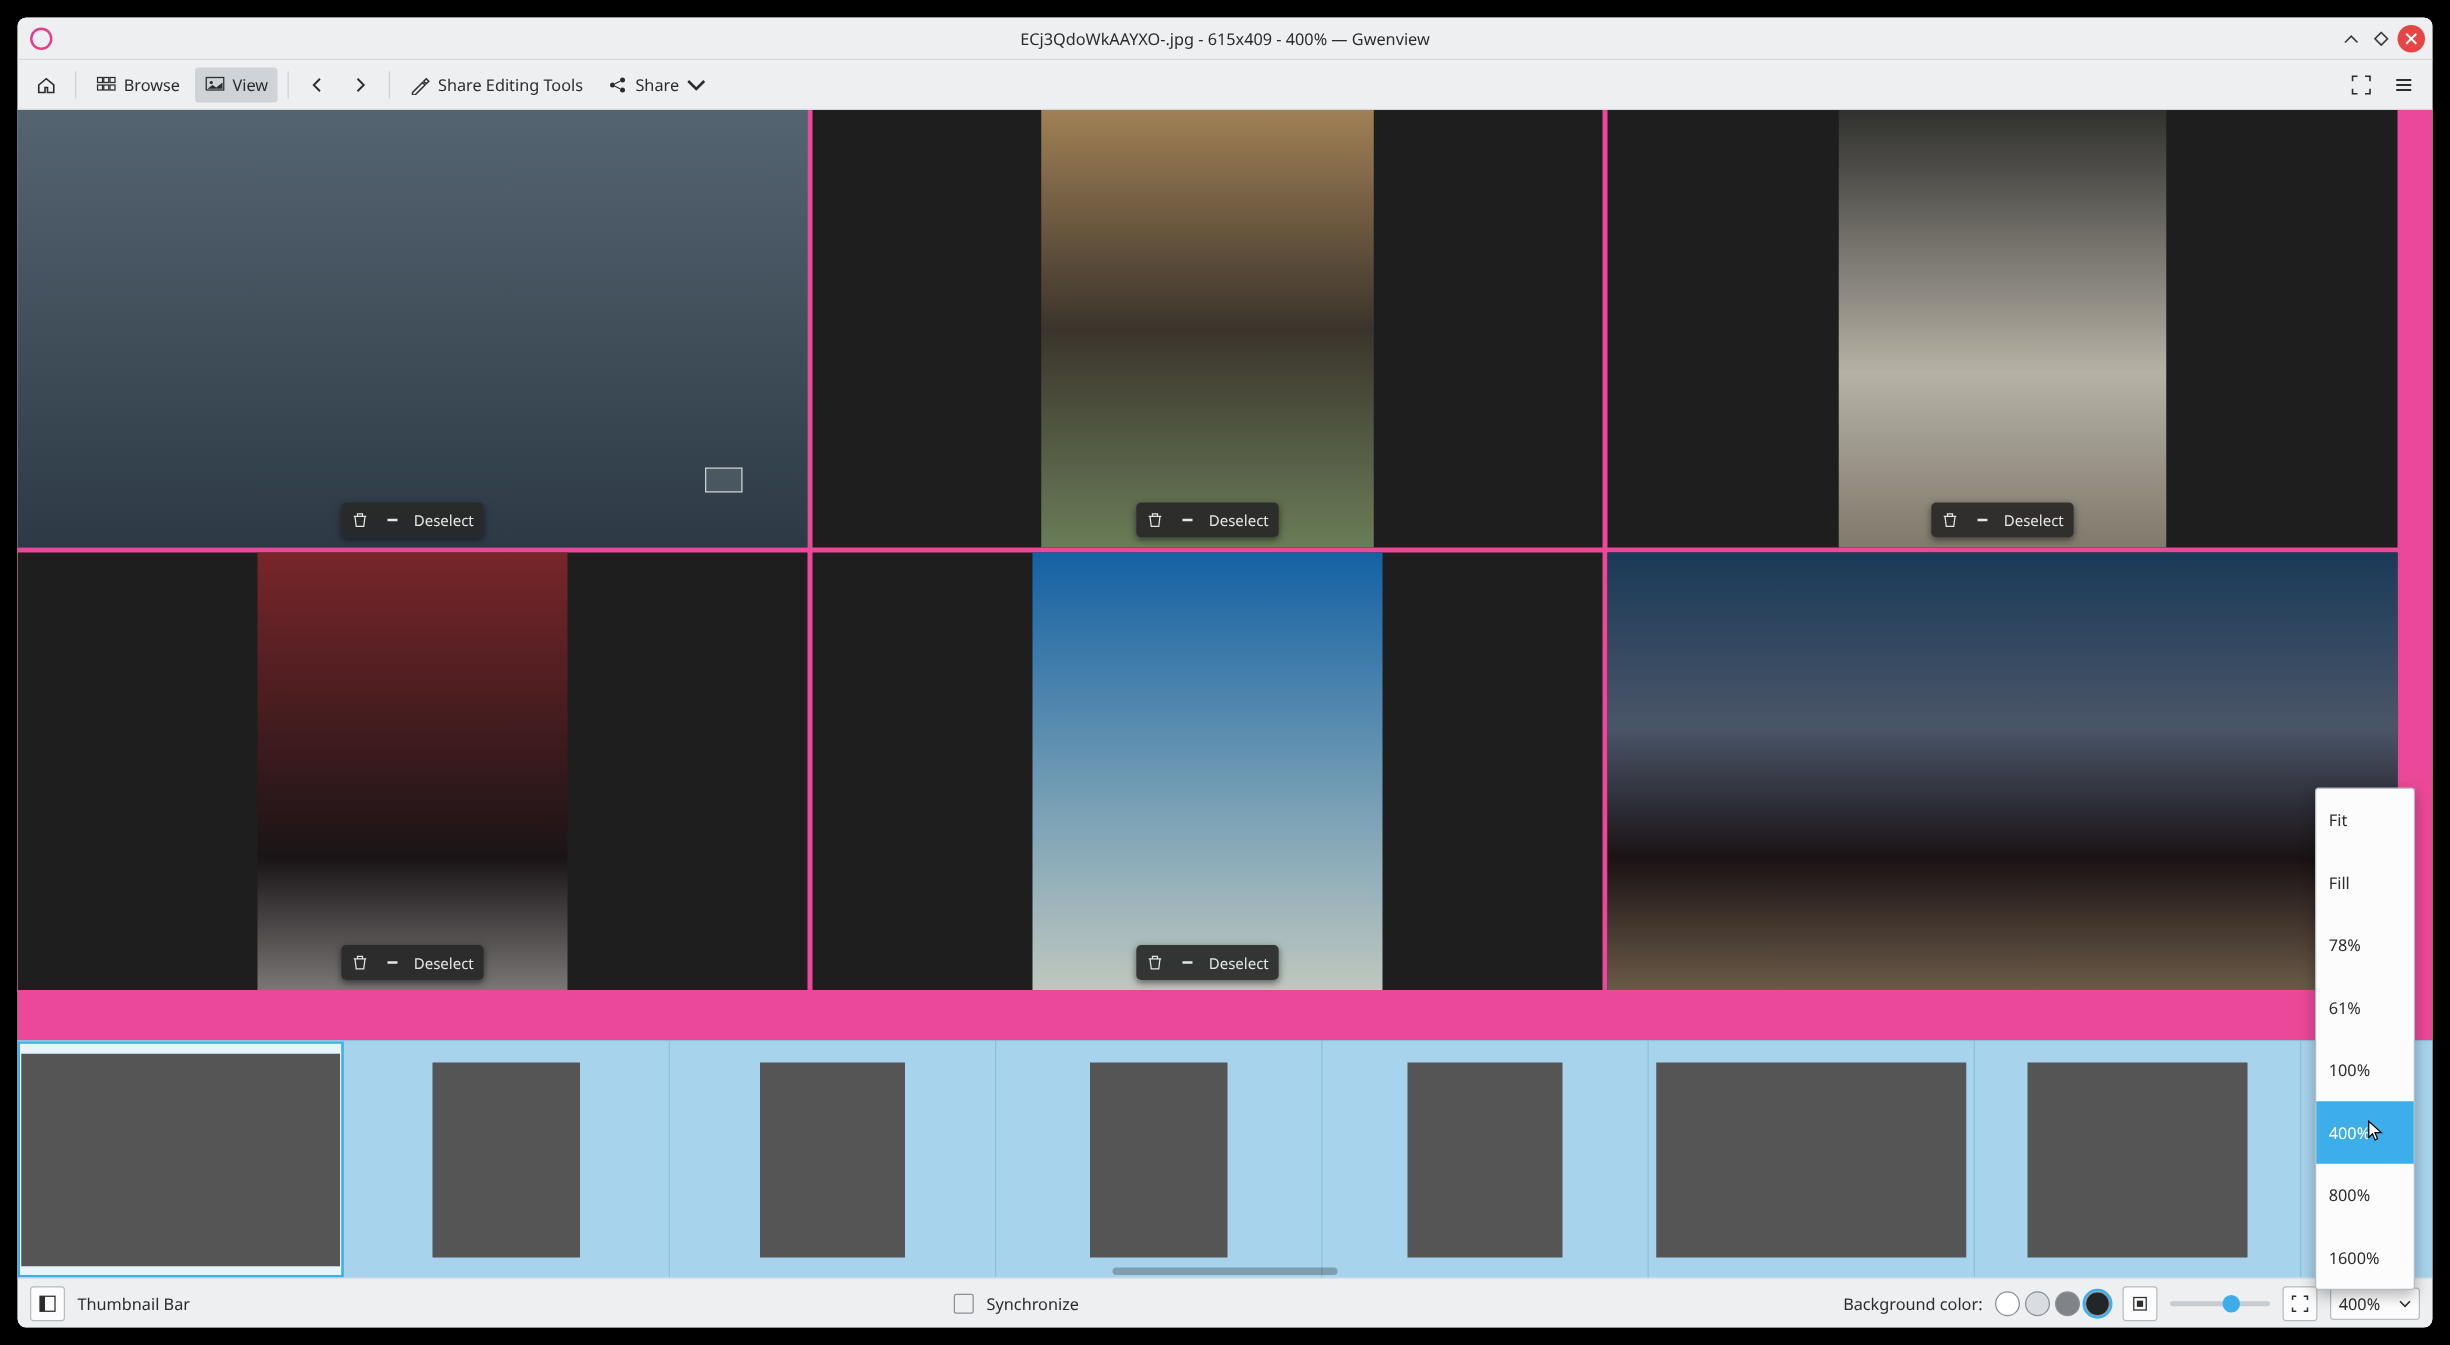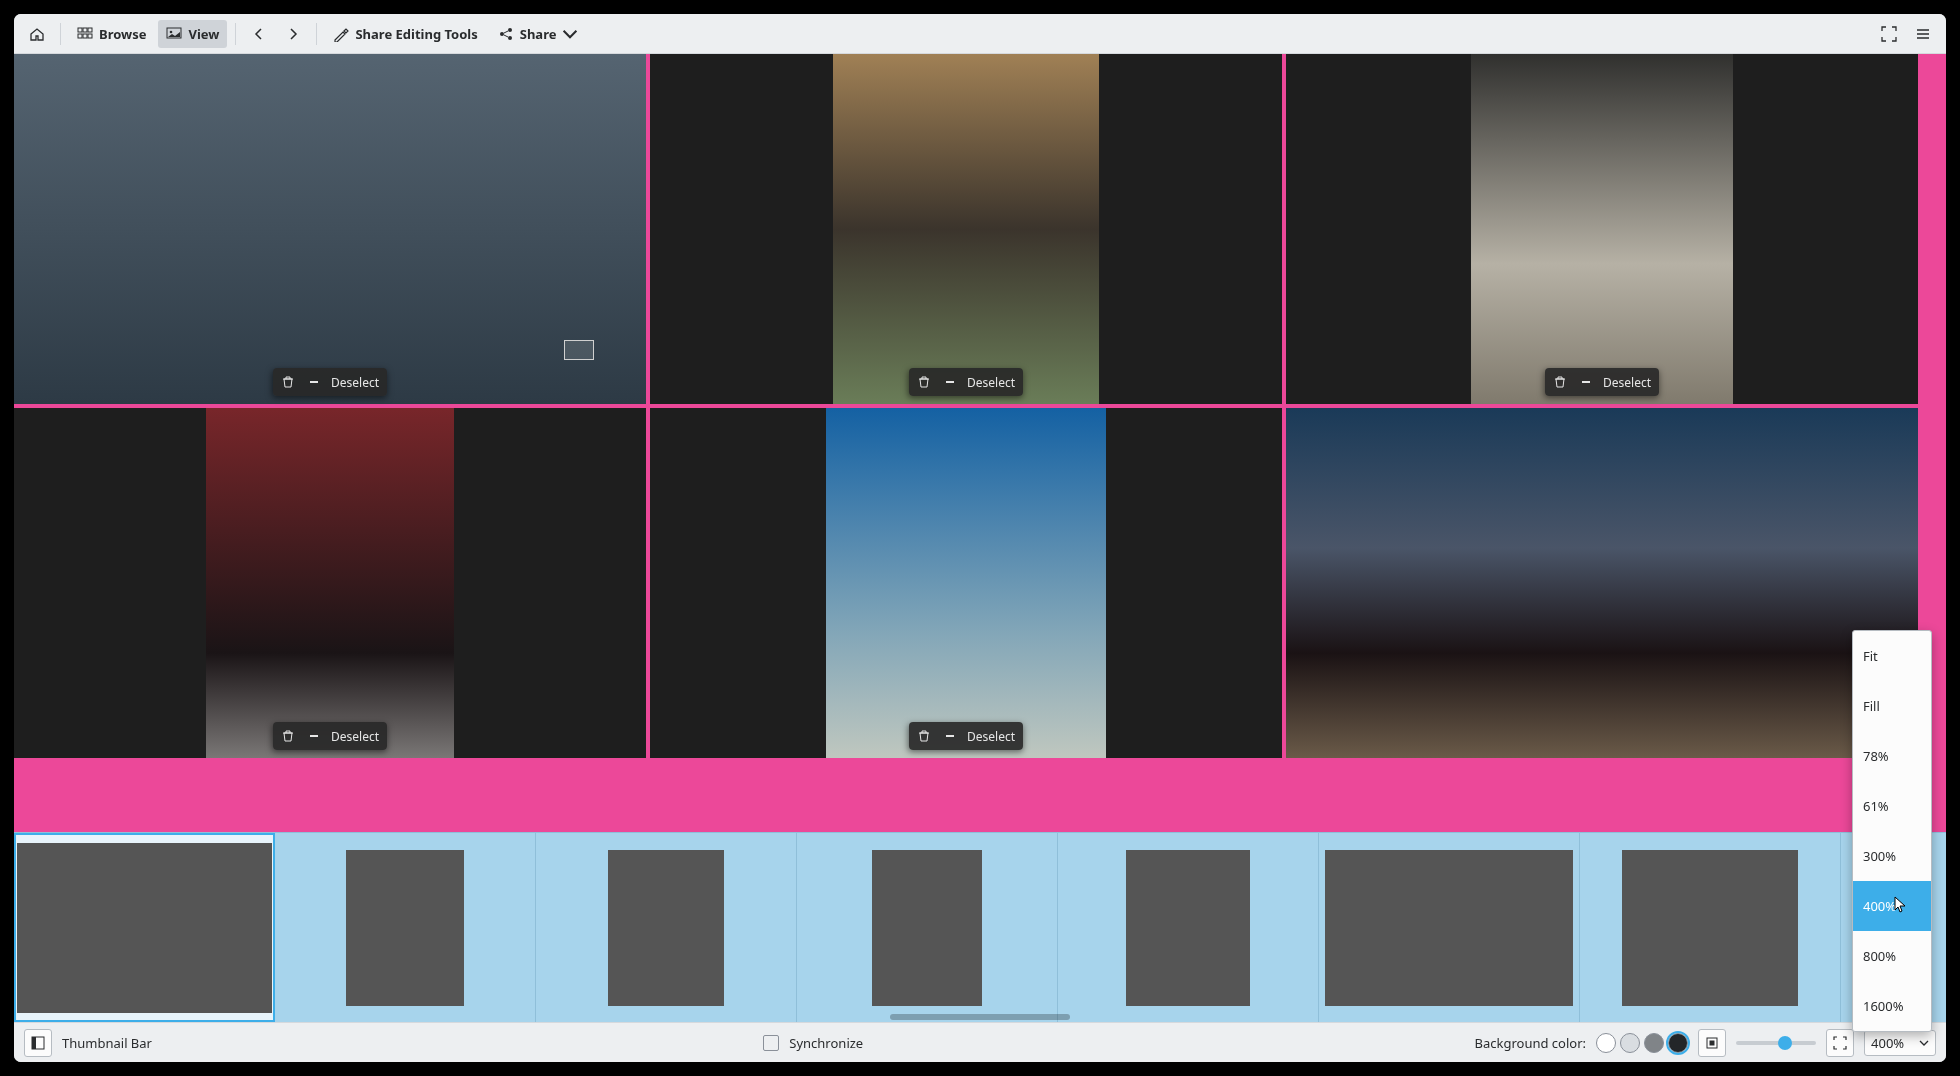--- a/index.html
+++ b/index.html
@@ -9,21 +9,21 @@
 
 .titlebar { height: 34px; background: #edeff1; display: flex; align-items: center; justify-content: center; position: relative; border-bottom: 1px solid #d6d9dd; }
 .titlebar .app-icon { position: absolute; left: 10px; width: 18px; height: 18px; border-radius: 50%; border: 2px solid #e83f8a; }
 .titlebar .title { color: #2a2c2e; }
 .titlebar .win-controls { position: absolute; right: 6px; display: flex; gap: 2px; align-items: center; }
 .win-btn { width: 22px; height: 22px; display: flex; align-items: center; justify-content: center; border-radius: 50%; color: #3a3c3e; }
 .win-btn.close { background: #e64545; color: #fff; }
 .win-btn svg { width: 12px; height: 12px; }
 
 
-.toolbar { height: 40px; background: #edeff1; display: flex; align-items: center; padding: 0 8px; gap: 4px; border-bottom: 1px solid #d6d9dd; font-weight: bold; }
+.toolbar { height: 40px; background: #edeff1; display: flex; align-items: center; padding: 0 8px; gap: 4px; border-bottom: 1px solid #d6d9dd; }
 .tbtn { height: 28px; padding: 0 8px; display: flex; align-items: center; gap: 6px; border-radius: 3px; color: #2a2c2e; cursor: pointer; }
 .tbtn.icon-only { width: 30px; padding: 0; justify-content: center; }
 .tbtn.active { background: #cfd3d8; }
 .tbtn svg { width: 16px; height: 16px; flex-shrink: 0; }
 .sep { width: 1px; height: 22px; background: #cfd3d8; margin: 0 4px; }
 .toolbar .spacer { flex: 1; }
 .chev { width: 10px; height: 10px; }
 
 
 .viewer { flex: 1; background: #ec4899; position: relative; overflow: hidden; }
@@ -71,20 +71,41 @@
 .img-city { background: linear-gradient(#1a3a58, #4a5568 40%, #1a1214 70%, #6a5a48 100%); }
 .img-bw { background: linear-gradient(#c0c0c0, #404040); }
 
 .cursor-arrow { position: absolute; width: 14px; height: 18px; z-index: 60; }
 </style>
 </head>
 <body>
 
 <div class="window">
 
+  <div class="titlebar">
+    <div class="app-icon"></div>
+    <div class="title">ECj3QdoWkAAYXO-.jpg - 615x409 - 400% — Gwenview</div>
+    <div class="win-controls">
+      <div class="win-btn">
+        <svg viewBox="0 0 12 12">
+            <path d="M1 9l5-5 5 5" fill="none" stroke="currentColor" stroke-width="1.4"></path>
+          </svg>
+      </div>
+      <div class="win-btn">
+        <svg viewBox="0 0 12 12">
+            <path d="M6 1l5 5-5 5-5-5z" fill="none" stroke="currentColor" stroke-width="1.4"></path>
+          </svg>
+      </div>
+      <div class="win-btn close">
+        <svg viewBox="0 0 12 12">
+            <path d="M2 2l8 8M10 2l-8 8" stroke="currentColor" stroke-width="1.6"></path>
+          </svg>
+      </div>
+    </div>
+  </div>
 
   <div class="toolbar">
     <div class="tbtn icon-only">
       <svg viewBox="0 0 16 16">
           <path d="M2 8l6-5 6 5v6H9v-4H7v4H2z" fill="none" stroke="#2a2c2e" stroke-width="1.3"></path>
         </svg>
     </div>
     <div class="sep"></div>
     <div class="tbtn">
       <svg viewBox="0 0 16 16">
@@ -262,21 +283,21 @@
         <div class="tph img-bw" style="width:176px;height:156px"></div>
       </div>
     <div class="thumb-scroll"></div>
   </div>
 
   <div class="zoom-dd">
     <div class="opt">Fit</div>
     <div class="opt">Fill</div>
     <div class="opt">78%</div>
     <div class="opt">61%</div>
-    <div class="opt">300%</div>
+    <div class="opt">100%</div>
     <div class="opt sel">400%</div>
     <div class="opt">800%</div>
     <div class="opt">1600%</div>
   </div>
   <svg class="cursor-arrow" style="right:38px;bottom:148px" viewBox="0 0 14 18">
       <path d="M1 1l0 13 3-3 2 5 2-1-2-5h5z" fill="#fff" stroke="#000" stroke-width="1"></path>
     </svg>
 
   <div class="statusbar">
     <div class="sbtn">

